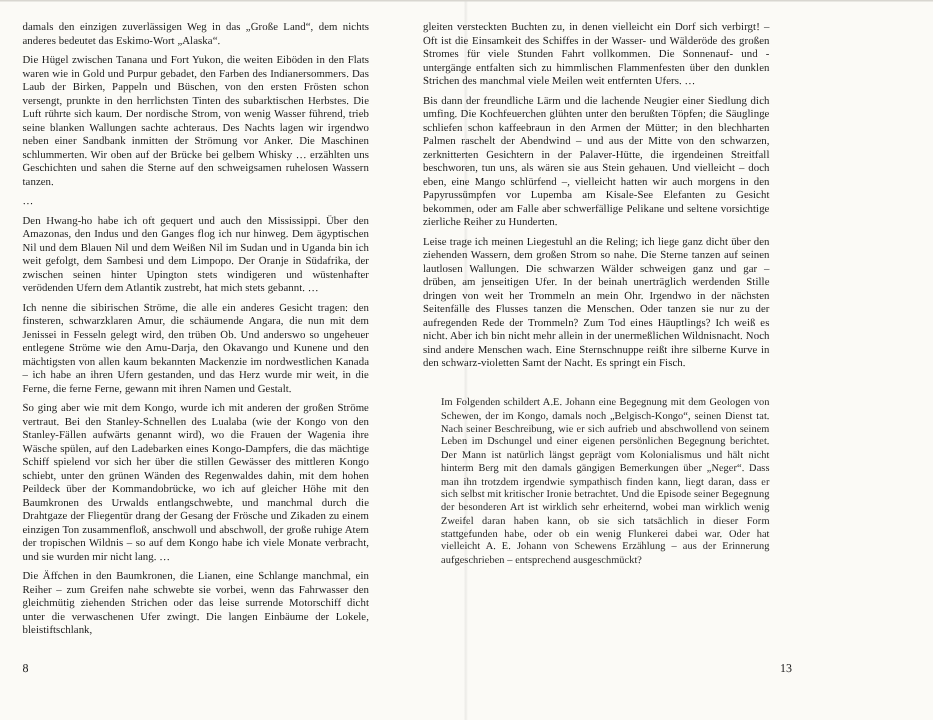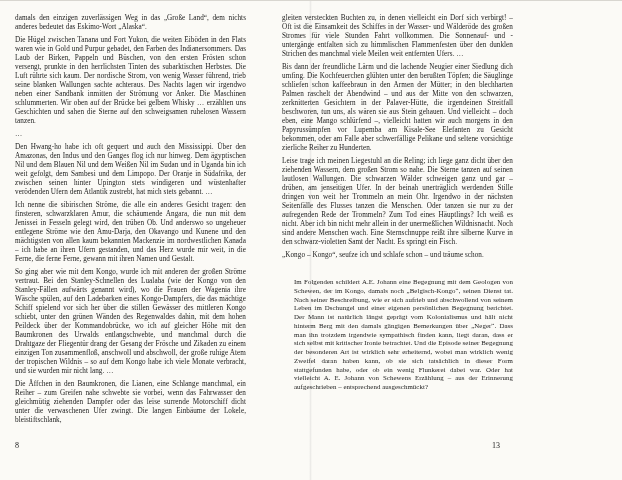--- a/index.html
+++ b/index.html
@@ -57,46 +57,45 @@
     margin-top: 18px;
     color: #222;
   }
   .pageno {
     position: absolute;
     bottom: 31px;
     font-size: 8px;
     color: #1b1b1b;
   }
   .page.left  .pageno { left: 15px; }
-  .page.right .pageno { right: 28px; }
+  .page.right .pageno { right: 0; }
 </style>
 </head>
 <body>
 
 <div class="spread">
 
   <div class="page left">
     <div class="page-text">
       <p>damals den einzigen zuverlässigen Weg in das „Große Land“, dem nichts anderes bedeutet das Eskimo-Wort „Alaska“.</p>
       <p>Die Hügel zwischen Tanana und Fort Yukon, die weiten Eiböden in den Flats waren wie in Gold und Purpur gebadet, den Farben des Indianersommers. Das Laub der Birken, Pappeln und Büschen, von den ersten Frösten schon versengt, prunkte in den herrlichsten Tinten des subarktischen Herbstes. Die Luft rührte sich kaum. Der nordische Strom, von wenig Wasser führend, trieb seine blanken Wallungen sachte achteraus. Des Nachts lagen wir irgendwo neben einer Sandbank inmitten der Strömung vor Anker. Die Maschinen schlummerten. Wir oben auf der Brücke bei gelbem Whisky … erzählten uns Geschichten und sahen die Sterne auf den schweigsamen ruhelosen Wassern tanzen.</p>
       <p class="ellipsis">…</p>
       <p>Den Hwang-ho habe ich oft gequert und auch den Mississippi. Über den Amazonas, den Indus und den Ganges flog ich nur hinweg. Dem ägyptischen Nil und dem Blauen Nil und dem Weißen Nil im Sudan und in Uganda bin ich weit gefolgt, dem Sambesi und dem Limpopo. Der Oranje in Südafrika, der zwischen seinen hinter Upington stets windigeren und wüstenhafter verödenden Ufern dem Atlantik zustrebt, hat mich stets gebannt. …</p>
       <p>Ich nenne die sibirischen Ströme, die alle ein anderes Gesicht tragen: den finsteren, schwarzklaren Amur, die schäumende Angara, die nun mit dem Jenissei in Fesseln gelegt wird, den trüben Ob. Und anderswo so ungeheuer entlegene Ströme wie den Amu-Darja, den Okavango und Kunene und den mächtigsten von allen kaum bekannten Mackenzie im nordwestlichen Kanada – ich habe an ihren Ufern gestanden, und das Herz wurde mir weit, in die Ferne, die ferne Ferne, gewann mit ihren Namen und Gestalt.</p>
       <p>So ging aber wie mit dem Kongo, wurde ich mit anderen der großen Ströme vertraut. Bei den Stanley-Schnellen des Lualaba (wie der Kongo von den Stanley-Fällen aufwärts genannt wird), wo die Frauen der Wagenia ihre Wäsche spülen, auf den Ladebarken eines Kongo-Dampfers, die das mächtige Schiff spielend vor sich her über die stillen Gewässer des mittleren Kongo schiebt, unter den grünen Wänden des Regenwaldes dahin, mit dem hohen Peildeck über der Kommandobrücke, wo ich auf gleicher Höhe mit den Baumkronen des Urwalds entlangschwebte, und manchmal durch die Drahtgaze der Fliegentür drang der Gesang der Frösche und Zikaden zu einem einzigen Ton zusammenfloß, anschwoll und abschwoll, der große ruhige Atem der tropischen Wildnis – so auf dem Kongo habe ich viele Monate verbracht, und sie wurden mir nicht lang. …</p>
-      <p>Die Äffchen in den Baumkronen, die Lianen, eine Schlange manchmal, ein Reiher – zum Greifen nahe schwebte sie vorbei, wenn das Fahrwasser den gleichmütig ziehenden Dampfer oder das leise surrende Motorschiff dicht unter die verwaschenen Ufer zwingt. Die langen Einbäume der Lokele, bleistiftschlank,</p>
+      <p>Die Äffchen in den Baumkronen, die Lianen, eine Schlange manchmal, ein Reiher – zum Greifen nahe schwebte sie vorbei, wenn das Fahrwasser den gleichmütig ziehenden Strichen oder das leise surrende Motorschiff dicht unter die verwaschenen Ufer zwingt. Die langen Einbäume der Lokele, bleistiftschlank,</p>
     </div>
     <div class="pageno">8</div>
   </div>
 
   <div class="gutter"></div>
 
   <div class="page right">
     <div class="page-text">
       <p>gleiten versteckten Buchten zu, in denen vielleicht ein Dorf sich verbirgt! – Oft ist die Einsamkeit des Schiffes in der Wasser- und Wälderöde des großen Stromes für viele Stunden Fahrt vollkommen. Die Sonnenauf- und -untergänge entfalten sich zu himmlischen Flammenfesten über den dunklen Strichen des manchmal viele Meilen weit entfernten Ufers. …</p>
       <p>Bis dann der freundliche Lärm und die lachende Neugier einer Siedlung dich umfing. Die Kochfeuerchen glühten unter den berußten Töpfen; die Säuglinge schliefen schon kaffeebraun in den Armen der Mütter; in den blechharten Palmen raschelt der Abendwind – und aus der Mitte von den schwarzen, zerknitterten Gesichtern in der Palaver-Hütte, die irgendeinen Streitfall beschworen, tun uns, als wären sie aus Stein gehauen. Und vielleicht – doch eben, eine Mango schlürfend –, vielleicht hatten wir auch morgens in den Papyrussümpfen vor Lupemba am Kisale-See Elefanten zu Gesicht bekommen, oder am Falle aber schwerfällige Pelikane und seltene vorsichtige zierliche Reiher zu Hunderten.</p>
       <p>Leise trage ich meinen Liegestuhl an die Reling; ich liege ganz dicht über den ziehenden Wassern, dem großen Strom so nahe. Die Sterne tanzen auf seinen lautlosen Wallungen. Die schwarzen Wälder schweigen ganz und gar – drüben, am jenseitigen Ufer. In der beinah unerträglich werdenden Stille dringen von weit her Trommeln an mein Ohr. Irgendwo in der nächsten Seitenfälle des Flusses tanzen die Menschen. Oder tanzen sie nur zu der aufregenden Rede der Trommeln? Zum Tod eines Häuptlings? Ich weiß es nicht. Aber ich bin nicht mehr allein in der unermeßlichen Wildnisnacht. Noch sind andere Menschen wach. Eine Sternschnuppe reißt ihre silberne Kurve in den schwarz-violetten Samt der Nacht. Es springt ein Fisch.</p>
-      <p>„Kongo – Kongo“, seufze ich und schlafe schon – und träume schon.</p>
       <p class="note">Im Folgenden schildert A.E. Johann eine Begegnung mit dem Geologen von Schewen, der im Kongo, damals noch „Belgisch-Kongo“, seinen Dienst tat. Nach seiner Beschreibung, wie er sich aufrieb und abschwollend von seinem Leben im Dschungel und einer eigenen persönlichen Begegnung berichtet. Der Mann ist natürlich längst geprägt vom Kolonialismus und hält nicht hinterm Berg mit den damals gängigen Bemerkungen über „Neger“. Dass man ihn trotzdem irgendwie sympathisch finden kann, liegt daran, dass er sich selbst mit kritischer Ironie betrachtet. Und die Episode seiner Begegnung der besonderen Art ist wirklich sehr erheiternd, wobei man wirklich wenig Zweifel daran haben kann, ob sie sich tatsächlich in dieser Form stattgefunden habe, oder ob ein wenig Flunkerei dabei war. Oder hat vielleicht A. E. Johann von Schewens Erzählung – aus der Erinnerung aufgeschrieben – entsprechend ausgeschmückt?</p>
     </div>
     <div class="pageno">13</div>
   </div>
 
 </div>
 
 </body></html>

